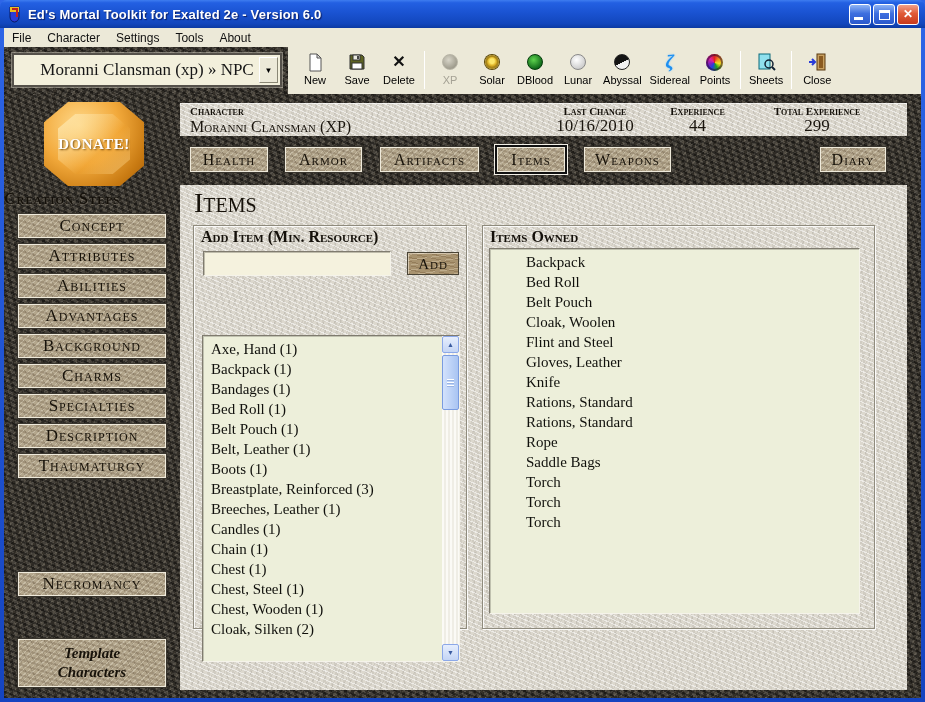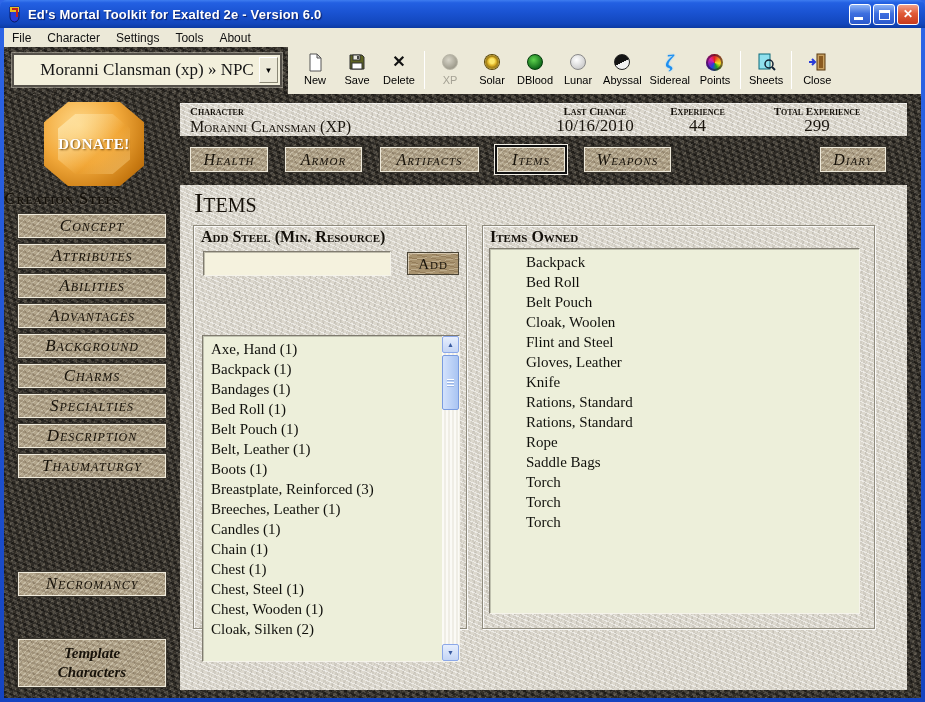--- a/index.html
+++ b/index.html
@@ -18,21 +18,21 @@
       repeating-linear-gradient(-64deg, rgba(130,120,100,.22) 0 2px, transparent 2px 6px); }
   .tex-light { background-color:#DCD8CE;
     background-image:
       repeating-linear-gradient(24deg, rgba(255,255,255,.55) 0 1px, transparent 1px 4px),
       repeating-linear-gradient(-67deg, rgba(120,115,105,.13) 0 1px, transparent 1px 5px),
       repeating-linear-gradient(81deg, rgba(100,95,85,.10) 0 2px, transparent 2px 6px); }
   .tex-stone { background-color:#B3A68C;
     background-image:
       repeating-linear-gradient(17deg, rgba(80,60,40,.20) 0 2px, transparent 2px 5px),
       repeating-linear-gradient(-43deg, rgba(255,250,235,.28) 0 1px, transparent 1px 4px),
-      repeating-linear-gradient(64deg, rgba(60,45,30,.16) 0 1px, transparent 1px 6px); font-style: italic; }
+      repeating-linear-gradient(64deg, rgba(60,45,30,.16) 0 1px, transparent 1px 6px); }
   .tex-wood { background-color:#A8936F;
     background-image:
       repeating-linear-gradient(12deg, rgba(90,60,30,.25) 0 1px, transparent 1px 4px),
       repeating-linear-gradient(-8deg, rgba(255,245,225,.25) 0 1px, transparent 1px 5px); }
 
   
   .titlebar { position:absolute; left:0; top:0; width:925px; height:28px;
     border-radius:7px 7px 0 0;
     background:linear-gradient(180deg,#3E7DF0 0%,#2360E2 10%,#1A53D2 45%,#1246BC 85%,#0C3AA2 100%);
     display:flex; align-items:center; padding:0 6px; }
@@ -379,21 +379,21 @@
     <button class="tab tab-2 tex-stone">Armor</button>
     <button class="tab tab-3 tex-stone">Artifacts</button>
     <button class="tab tab-4 selected tex-stone">Items</button>
     <button class="tab tab-5 tex-stone">Weapons</button>
     <button class="tab tab-7 tex-stone">Diary</button>
 
     <div class="page tex-light">
       <div class="page-title">Items</div>
 
       <div class="groupbox add-group">
-        <div class="group-label">Add Steel (Min. Resource)</div>
+        <div class="group-label">Add Item (Min. Resource)</div>
         <input class="add-input" type="text" value="" style="">
         <button class="add-btn tex-wood"><span>Add</span></button>
         <div class="listbox add-list">
           <div class="list-items">
 
               <div class="list-item"><span>Axe, Hand (1)</span></div>
 
               <div class="list-item"><span>Backpack (1)</span></div>
 
               <div class="list-item"><span>Bandages (1)</span></div>

